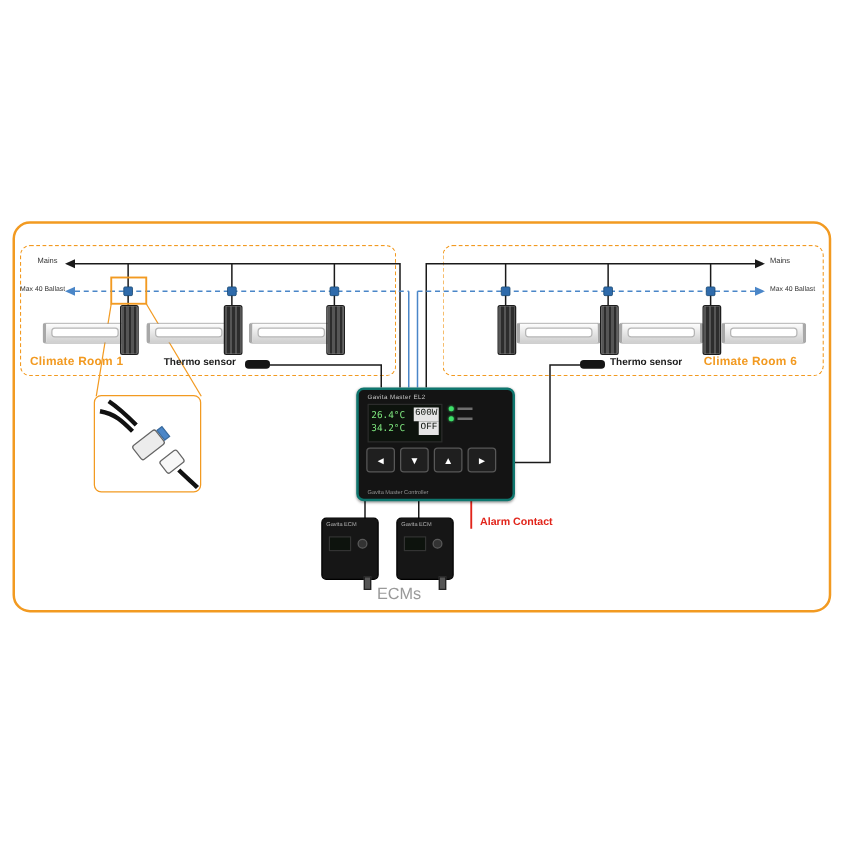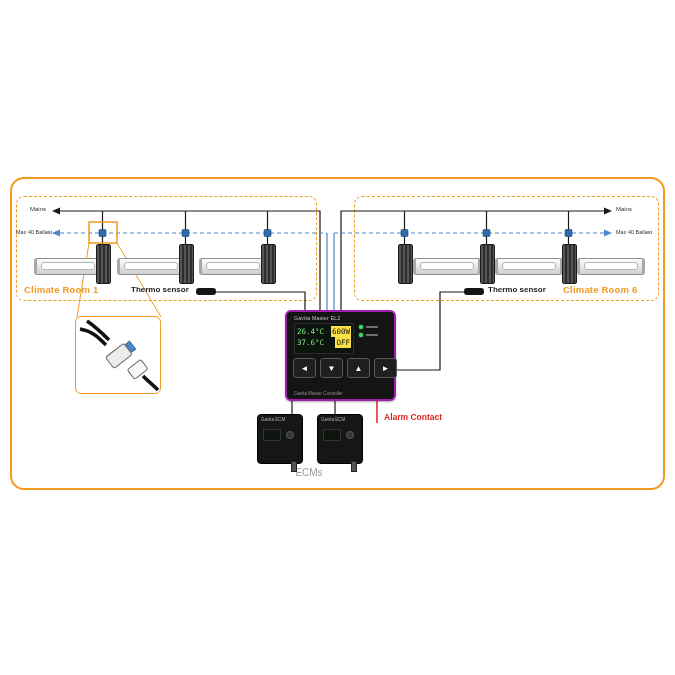--- a/index.html
+++ b/index.html
@@ -10,39 +10,39 @@
   .frame{left:10px;top:177px;width:651px;height:309px;border:2px solid #F29A21;border-radius:14px;}
   .room{border:1.5px dashed #F29A21;border-radius:8px;}
   .room1{left:16px;top:196px;width:299px;height:103px;}
   .room2{left:354px;top:196px;width:303px;height:103px;}
   .roomlabel{font-size:9.5px;font-weight:bold;color:#F29A21;letter-spacing:.2px;}
   
   .lbl-mains{font-size:6px;color:#333;}
   .lbl-max{font-size:5.5px;color:#333;}
   .lbl-thermo{font-size:8px;color:#1c1c1c;font-weight:700;}
   .lbl-alarm{font-size:8.5px;font-weight:bold;color:#E1251B;}
-  .lbl-ecms{font-size:10px;color:#9a9a9a;width:56px;text-align:center;}
+  .lbl-ecms{font-size:13px;color:#9a9a9a;width:56px;text-align:right;}
   
   .wires{left:0;top:0;}
   
   .reflector{top:258px;width:62px;height:15px;background:linear-gradient(180deg,#fdfdfd,#cfcfcf);
              border:1px solid #8f8f8f;border-left:3px solid #a8a8a8;border-right:3px solid #a8a8a8;border-radius:3px;}
   .reflector::before{content:"";position:absolute;left:4px;right:4px;top:3px;height:6px;
              background:#fff;border:1px solid #b5b5b5;border-radius:3px;}
   .ballast{top:244px;width:13px;height:38px;border:1px solid #1d1d1d;border-radius:2px;
              background:repeating-linear-gradient(90deg,#565656 0 2px,#2d2d2d 2px 4px);}
   .sensor{top:288px;width:20px;height:7px;background:#151515;border-radius:3px;}
   
-  .controller{left:285px;top:310px;width:107px;height:87px;background:#141414;border:2px solid #a21caf;
-              border-radius:6px;box-shadow:0 1px 2px rgba(0,0,0,.35);}
+  .controller{left:285px;top:310px;width:107px;height:87px;background:#141414;border:2px solid #0f766e;
+              border-radius:6px;box-shadow:0 1px 2px rgba(0,0,0,.35);padding-left:16px;}
   .ctrl-brand{left:7px;top:3px;font-size:5px;color:#c8c8c8;letter-spacing:.3px;}
   .lcd{left:7px;top:11px;width:54px;height:25px;background:#0d130d;border:1px solid #2c2c2c;
        padding:2px 2px;font-family:"DejaVu Sans Mono",monospace;font-size:7.5px;color:#7FE87F;}
   .lcd-row{display:flex;justify-content:space-between;line-height:11px;}
-  .inv{background:#fde047;color:#0d130d;padding:0 1px;}
+  .inv{background:#e5e5e5;color:#0d130d;padding:0 1px;font-family:Liberation Mono, monospace;}
   .ledcol{left:72px;top:13px;}
   .ledrow{display:flex;align-items:center;margin-bottom:4px;}
   .led{width:4px;height:4px;border-radius:50%;background:#3ee06a;box-shadow:0 0 2px #3ee06a;margin-right:3px;}
   .ledbar{width:12px;height:2px;background:#6f6f6f;}
   .btnrow{left:6px;top:46px;display:flex;}
   .cbtn{width:21px;height:18px;margin-right:4px;background:#1f1f1f;border:1px solid #585858;border-radius:3px;
         color:#fff;font-size:8px;display:flex;align-items:center;justify-content:center;}
   .ctrl-footer{left:7px;bottom:3px;font-size:4.5px;color:#909090;}
   
   .ecm{top:414px;width:44px;height:48px;background:#161616;border:1px solid #000;border-radius:4px;}
@@ -136,21 +136,21 @@
   <div class="abs lbl-ecms" style="left:281px;top:467px">ECMs</div>
 
   <div class="abs controller">
     <div class="abs ctrl-brand">Gavita Master EL2</div>
     <div class="abs lcd">
       <div class="lcd-row">
         <span>26.4°C</span>
         <span class="inv">600W</span>
       </div>
       <div class="lcd-row">
-        <span>37.6°C</span>
+        <span>34.2°C</span>
         <span class="inv">OFF</span>
       </div>
     </div>
     <div class="abs ledcol">
       <div class="ledrow">
           <span class="led"></span>
           <span class="ledbar"></span>
         </div>
       <div class="ledrow">
           <span class="led"></span>

